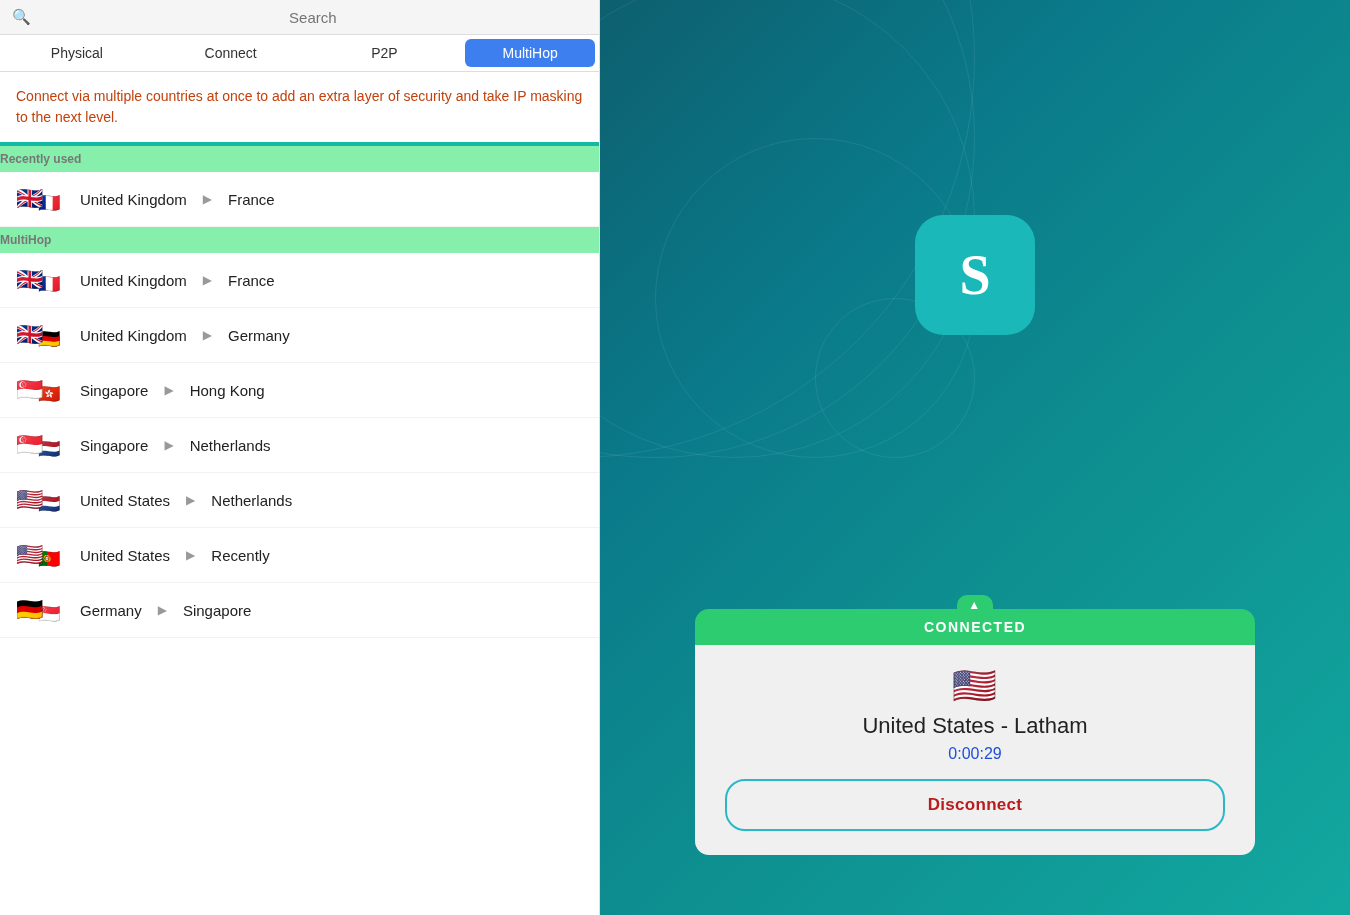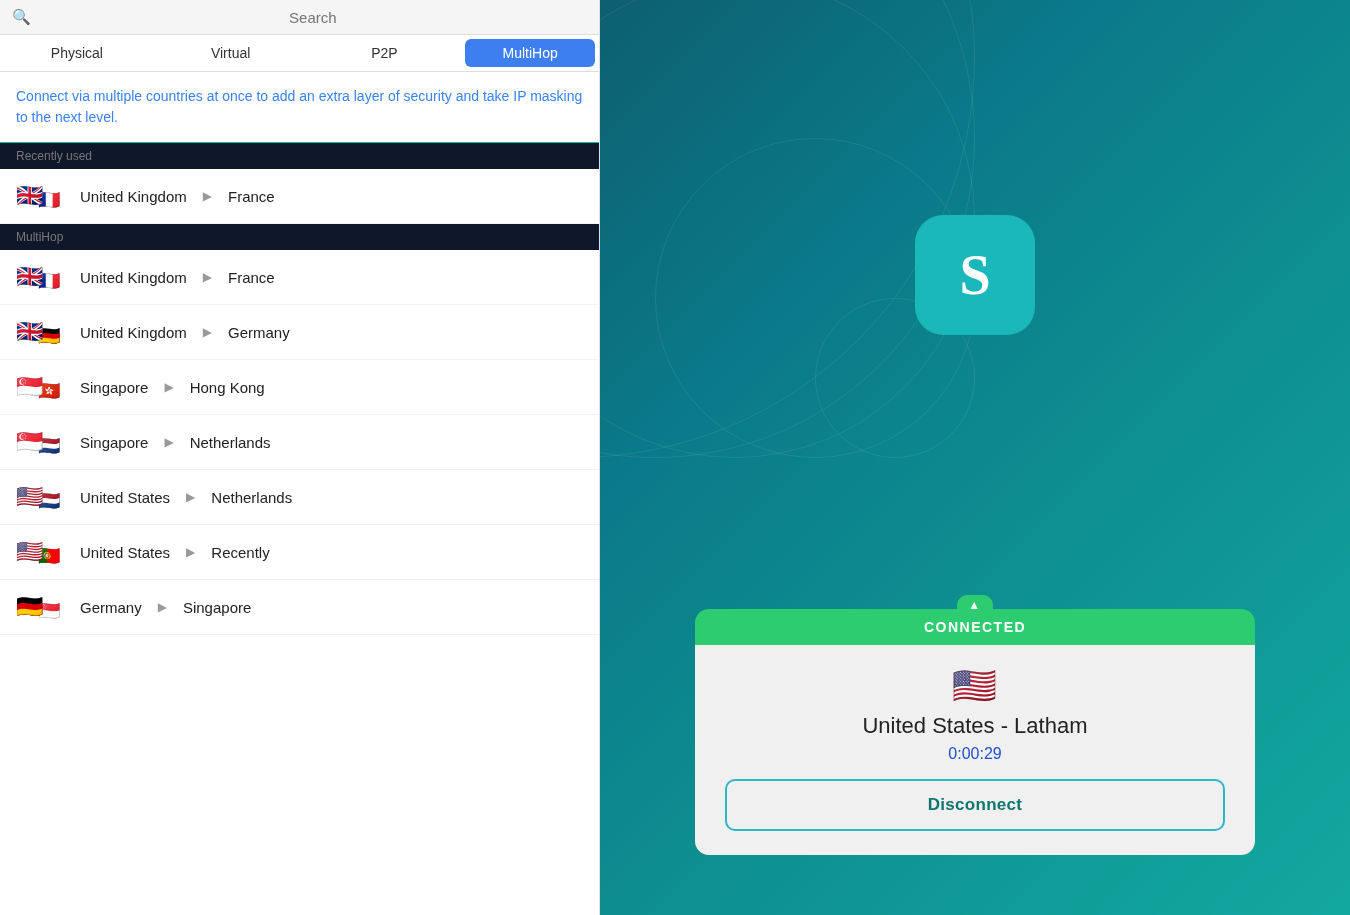--- a/index.html
+++ b/index.html
@@ -66,31 +66,31 @@
       background: #3d7fef;
       color: #fff;
       border-radius: 6px;
       margin: 4px;
       padding: 6px 0;
     }
 
     .description {
       padding: 14px 16px;
       font-size: 14px;
-      color: #3b82f6;
+      color: #c2410c;
       line-height: 1.5;
-      border-bottom: 1px solid #14b8a6;
+      border-bottom: 4px solid #14b8a6;
     }
 
     .section-header {
-      background: #0f172a;
-      padding: 6px 16px;
+      background: #86efac;
+      padding: 6px 0;
       font-size: 12px;
       color: #777;
-      font-weight: 400;
+      font-weight: 700;
     }
 
     .list-item {
       display: flex;
       align-items: center;
       padding: 14px 16px;
       border-bottom: 1px solid #f2f2f2;
       cursor: pointer;
       font-size: 15px;
       color: #222;
@@ -243,41 +243,41 @@
       font-size: 16px;
       color: #1d4ed8;
       margin-bottom: 10px;
     }
 
     .disconnect-btn {
       width: 100%;
       padding: 14px;
       background: transparent;
       border: 2px solid #2ab8c8;
-      border-radius: 10px;
-      color: #0f766e;
+      border-radius: 20px;
+      color: #b91c1c;
       font-size: 17px;
       font-weight: 600;
       cursor: pointer;
       letter-spacing: 0.3px;
     }
   </style>
 </head>
 <body>
 
 <div class="left-panel">
 
   <div class="search-bar">
     <span class="search-icon-wrap">🔍</span>
     <input class="search-input" type="text" placeholder="Search" style="">
   </div>
 
   <div class="tabs">
     <div class="tab">Physical</div>
-    <div class="tab">Virtual</div>
+    <div class="tab">Connect</div>
     <div class="tab">P2P</div>
     <div class="tab active">MultiHop</div>
   </div>
 
   <div class="description">Connect via multiple countries at once to add an extra layer of security and take IP masking to the next level.</div>
 
   <div class="section-header">Recently used</div>
 
   <div class="list-item">
     <div class="flags">

